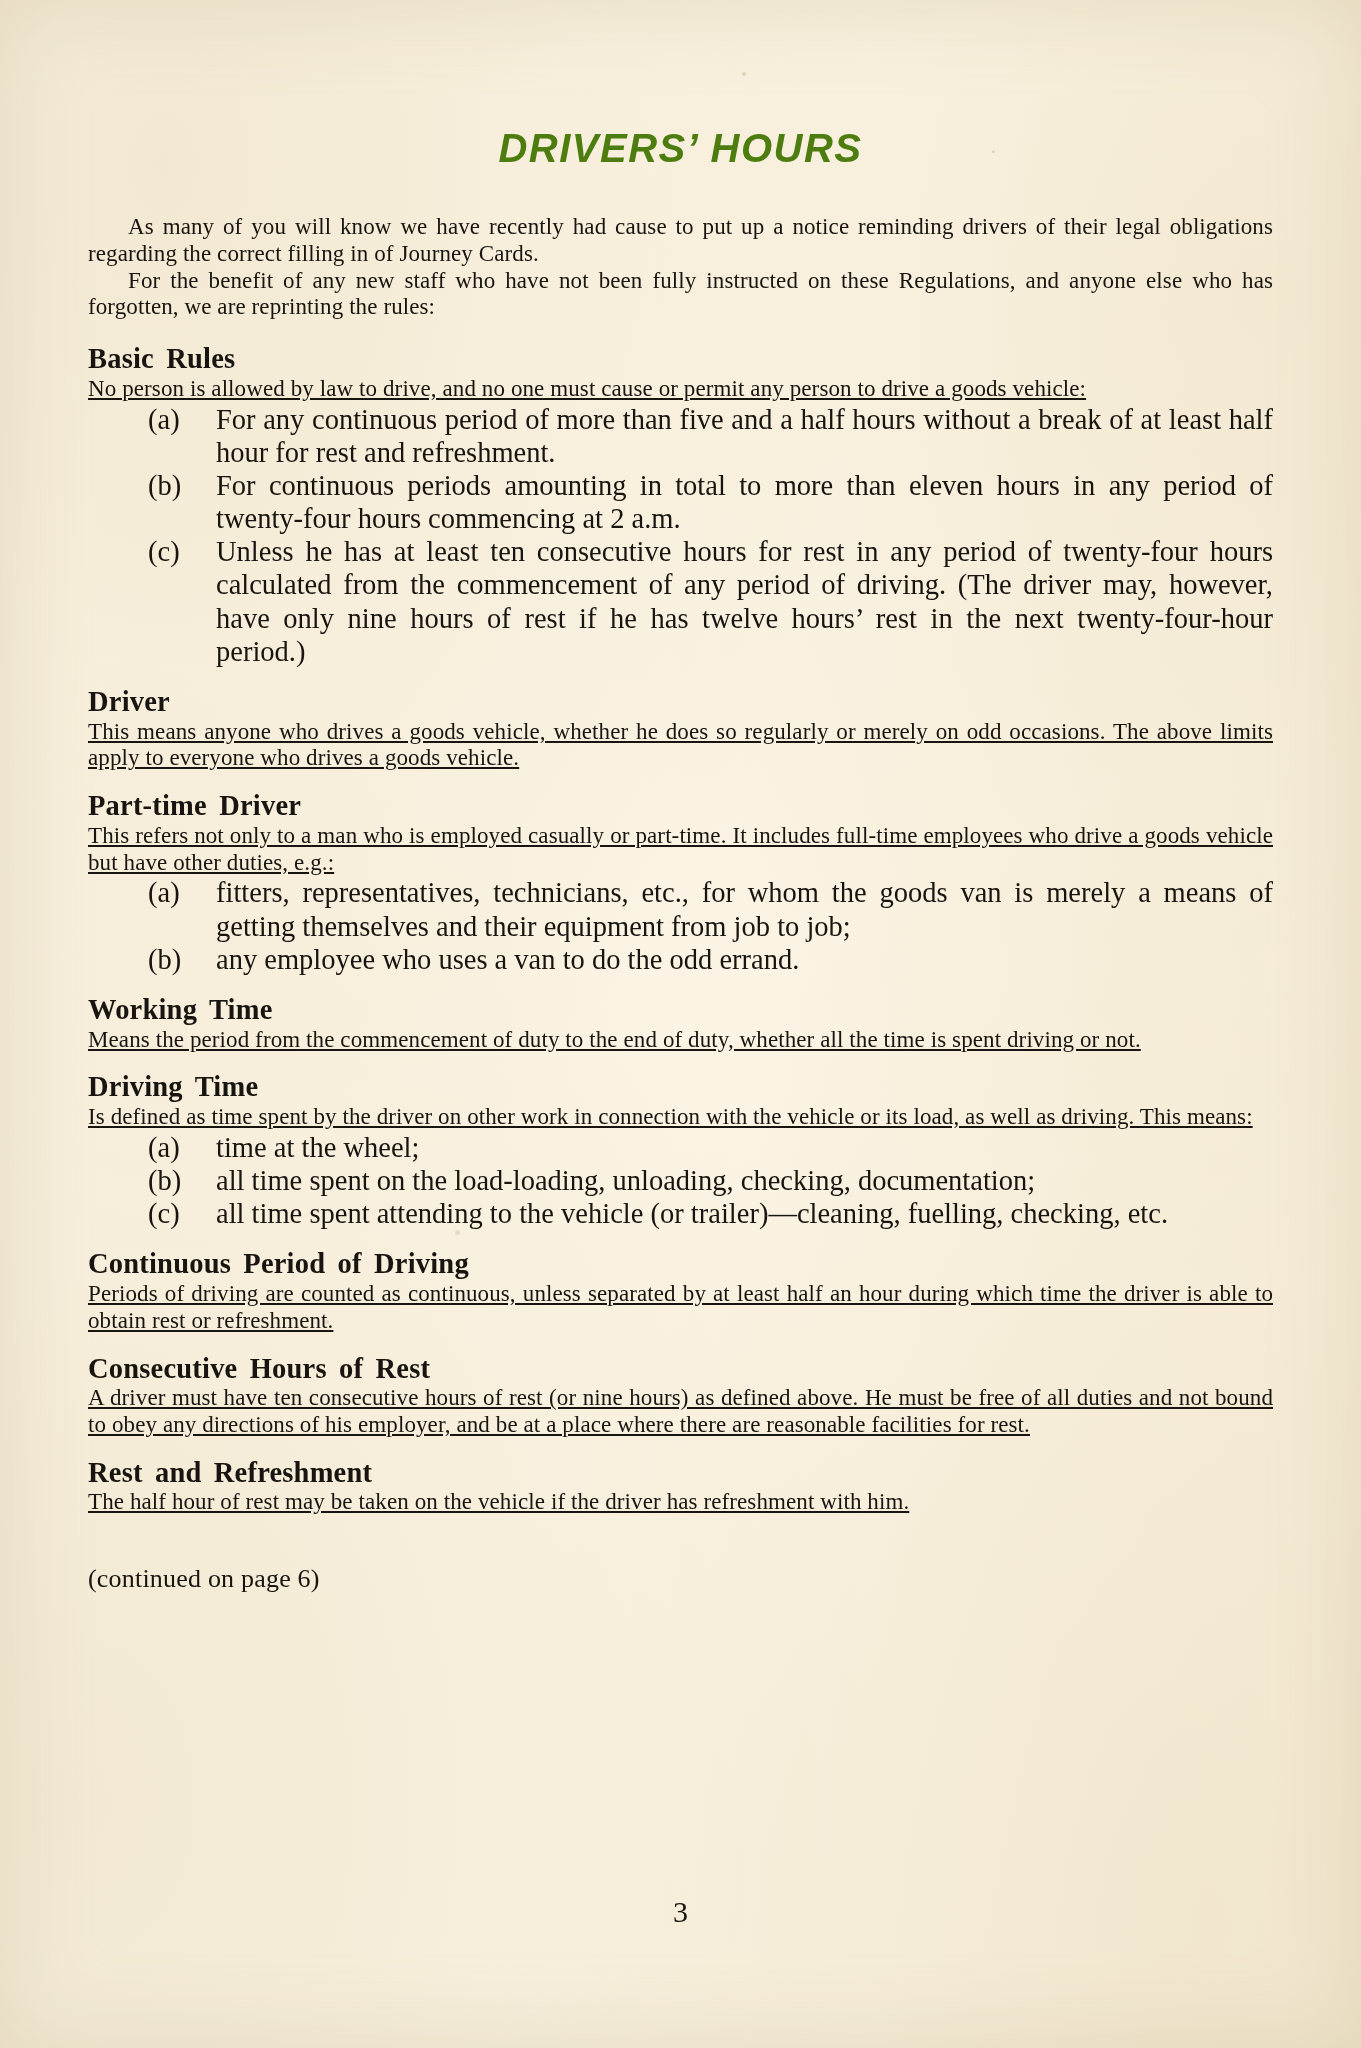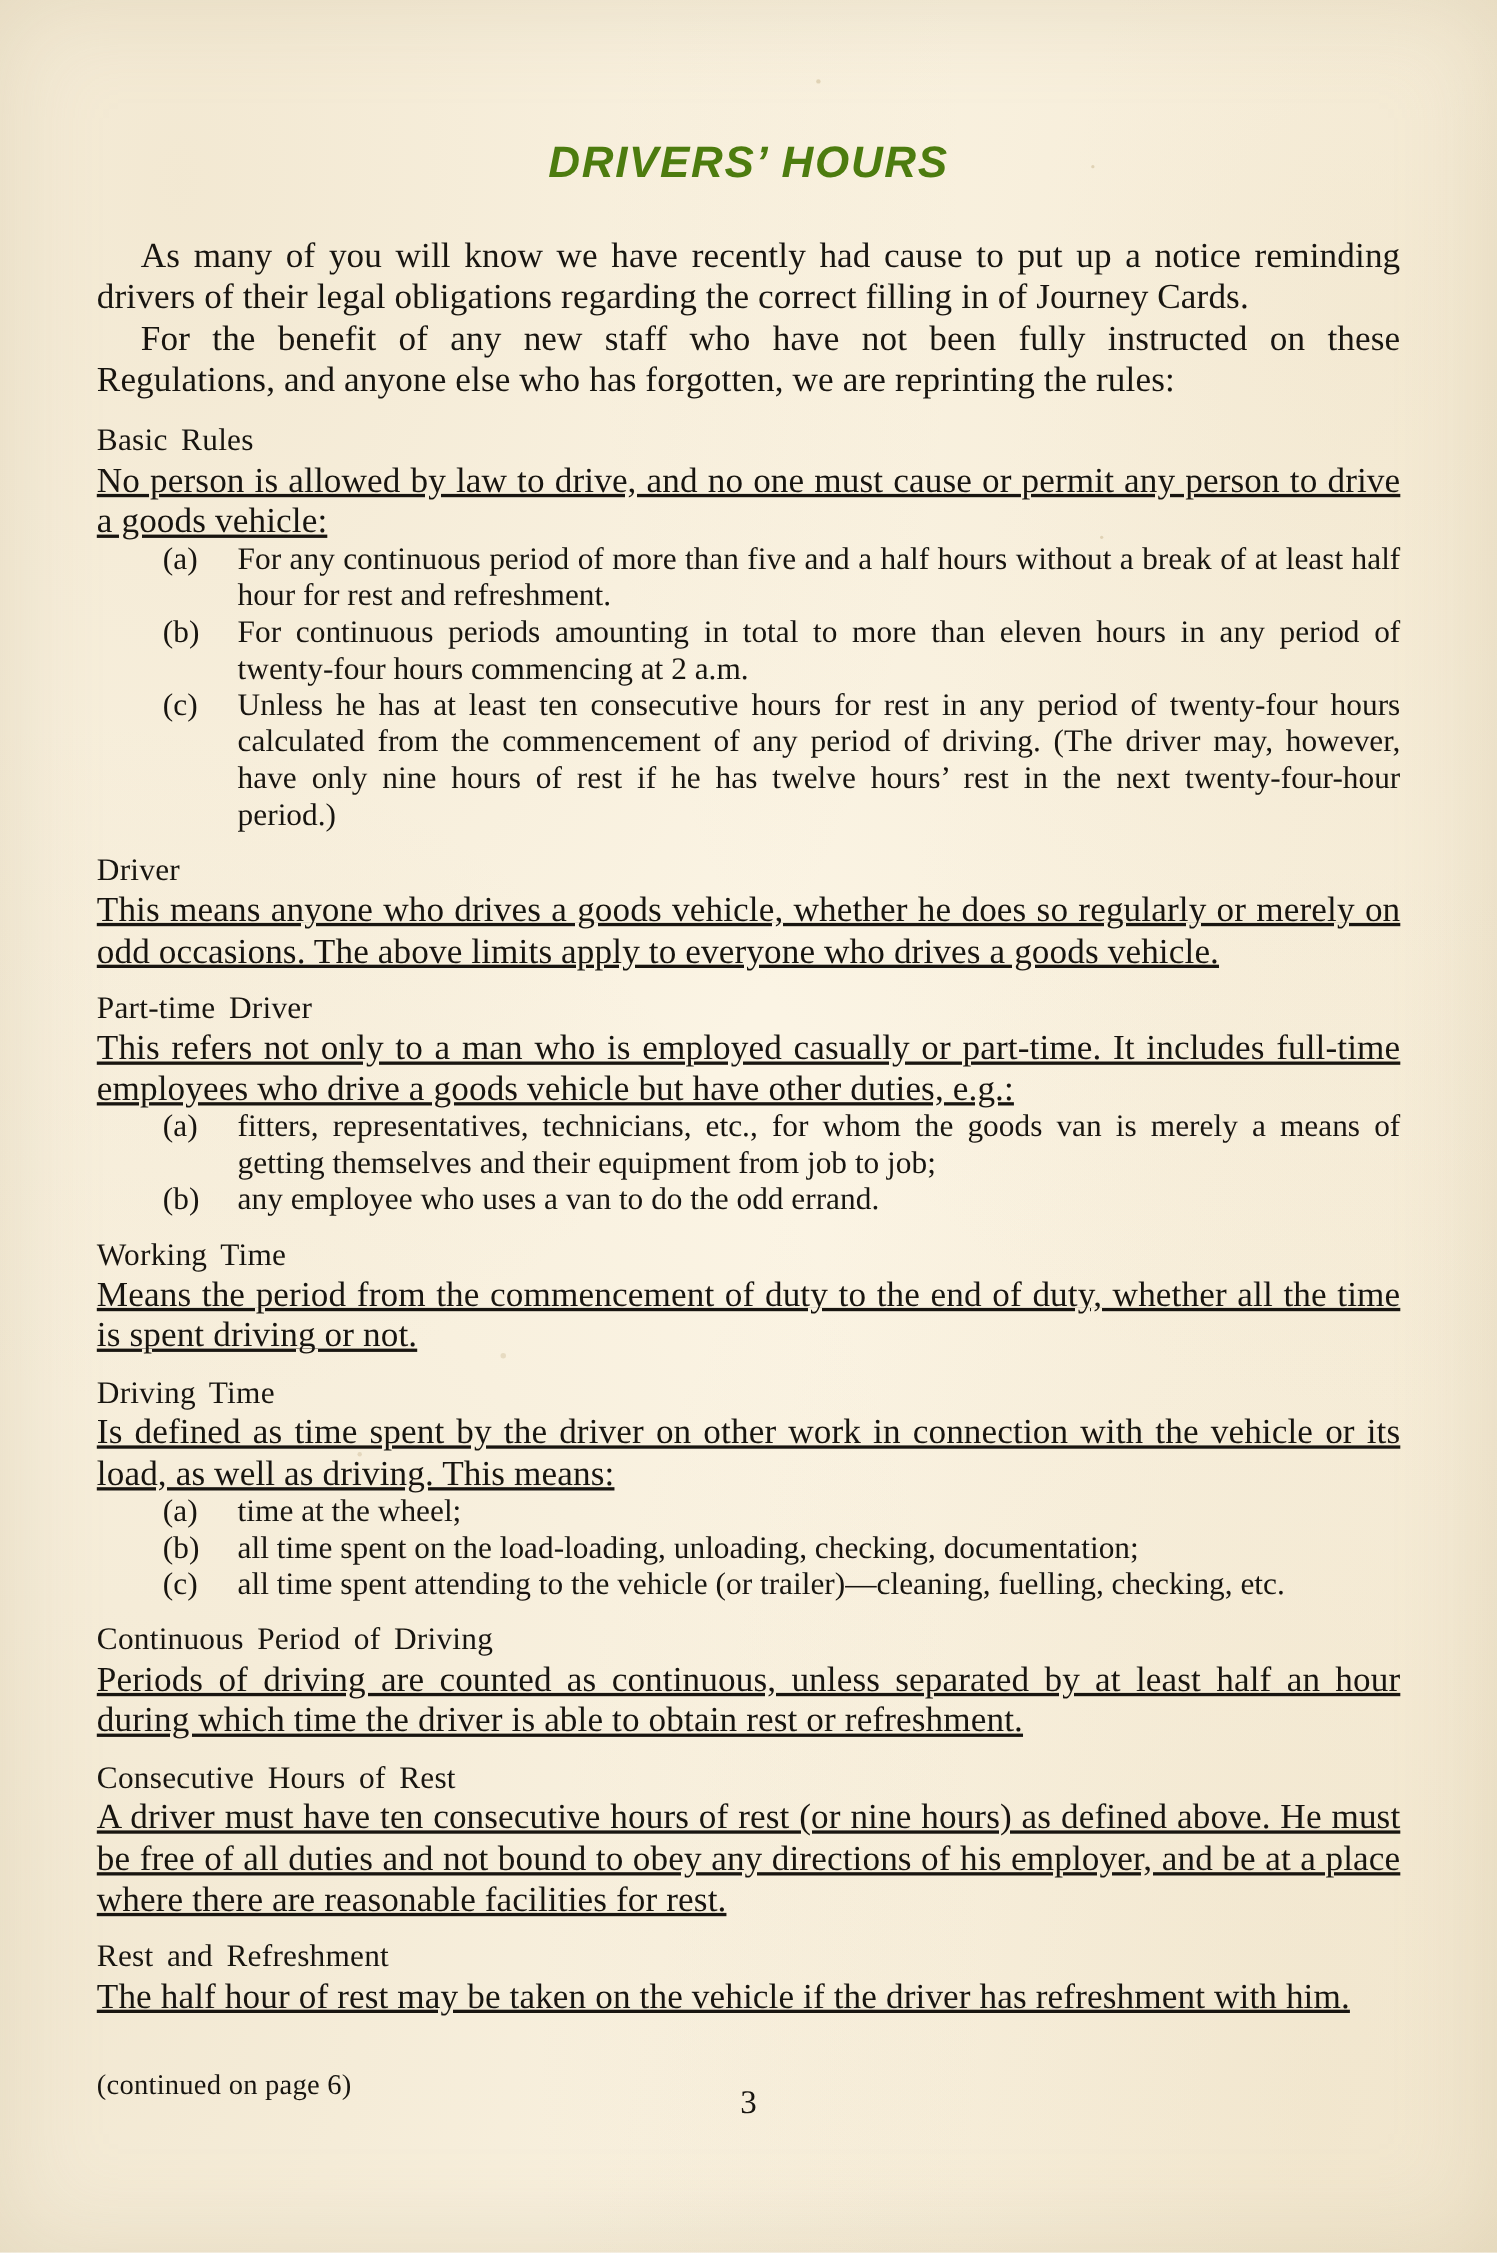--- a/index.html
+++ b/index.html
@@ -55,21 +55,21 @@
     margin: 0 0 44px 0;
     line-height: 1.1;
   }
 
   .body-col {
     width: 1185px;
   }
 
   p.para {
     margin: 0;
-    font-size: 32px;
+    font-size: 23px;
     line-height: 1.165;
     text-align: justify;
     text-justify: inter-word;
     text-indent: 40px;
     letter-spacing: 0.1px;
   }
   p.para.noindent {
     text-indent: 0;
     text-decoration: underline;
   }
@@ -80,21 +80,21 @@
   .section {
     margin-top: 21px;
   }
   .section.tight {
     margin-top: 17px;
   }
 
   h2.section-heading {
     margin: 0 0 0 0;
     font-size: 28.5px;
-    font-weight: normal;
+    font-weight: bold;
     line-height: 1.18;
     letter-spacing: 0.2px;
     word-spacing: 5px;
   }
 
   ol.lettered {
     list-style: none;
     margin: 0;
     padding: 0;
   }

